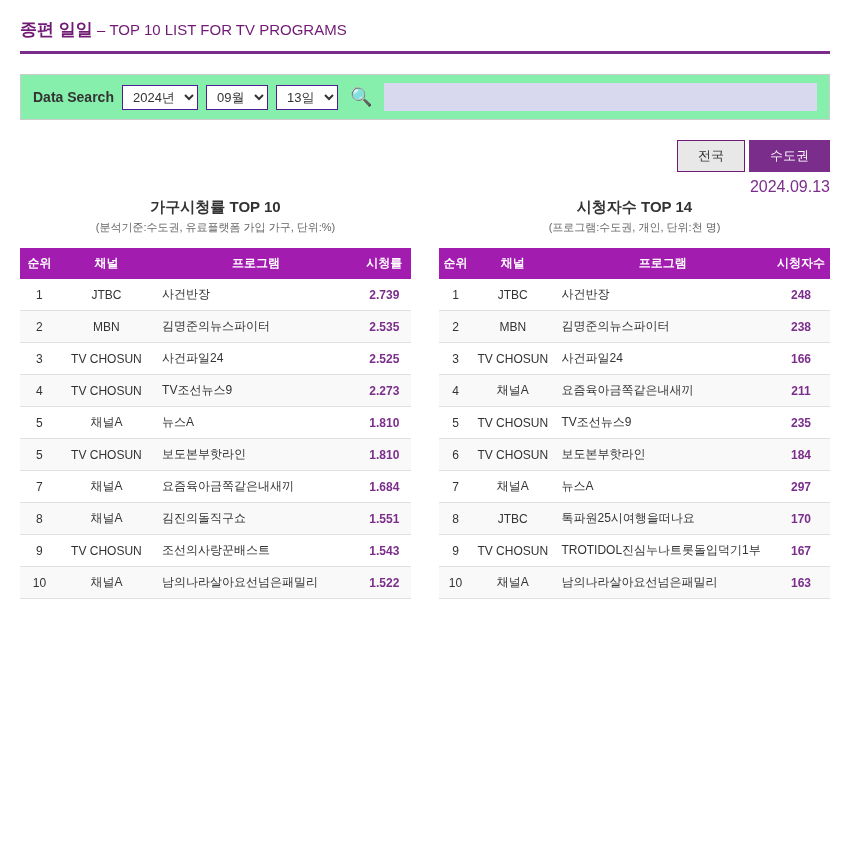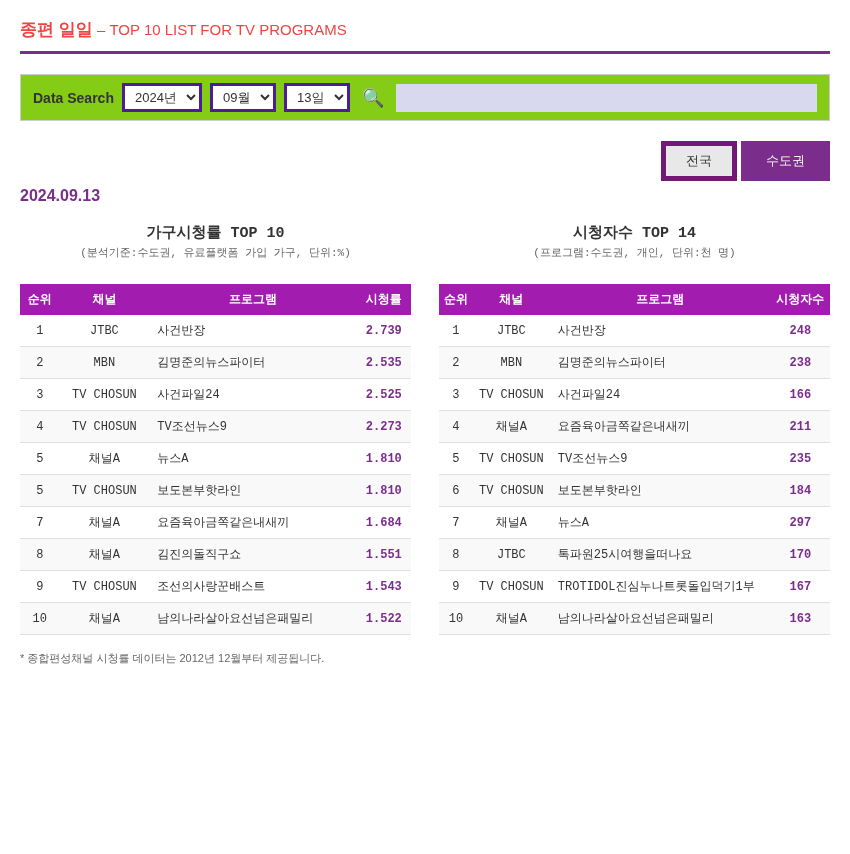--- a/index.html
+++ b/index.html
@@ -14,44 +14,44 @@
       margin: 0 auto;
       padding: 0 20px 30px;
     }
     .header-bar {
       border-bottom: 3px solid #7b2d8b;
       padding: 18px 0 10px;
       margin-bottom: 20px;
     }
     .header-title {
       font-size: 15px;
-      color: #ef4444;
+      color: #701a75;
       font-weight: 500;
     }
     .header-title .main-title {
       font-weight: 700;
       font-size: 17px;
     }
     .search-bar {
       display: flex;
       align-items: center;
-      background: #84cc16;
+      background: #86efac;
       border: 1px solid #ccc;
       padding: 8px 12px;
       margin-bottom: 20px;
       gap: 8px;
     }
     .search-label {
       font-weight: 700;
       color: #333;
       font-size: 14px;
       white-space: nowrap;
     }
     .search-select {
-      border: 3px solid #4c1d95;
+      border: 1px solid #4c1d95;
       background: #fff;
       padding: 3px 6px;
       font-size: 13px;
       cursor: pointer;
       color: #333;
     }
     .search-icon-btn {
       background: none;
       border: none;
       cursor: pointer;
@@ -69,57 +69,57 @@
       outline: none;
     }
     .region-buttons {
       display: flex;
       justify-content: flex-end;
       gap: 4px;
       margin-bottom: 6px;
     }
     .region-btn {
       padding: 6px 20px;
-      border: 5px solid #701a75;
+      border: 1px solid #701a75;
       background: #e8e8e8;
       cursor: pointer;
       font-size: 13px;
       color: #333;
     }
     .region-btn.active {
       background: #7b2d8b;
       color: #ffffff;
       border-color: #7b2d8b;
     }
     .date-display {
+      text-align: right;
       color: #7b2d8b;
       font-size: 16px;
-      font-weight: 700;
-      margin-bottom: 18px;
+      font-weight: 400;
+      margin-bottom: 2px;
     }
     .tables-wrapper {
       display: flex;
       gap: 28px;
-      font-family: Liberation Mono, monospace;
     }
     .table-section {
       flex: 1;
     }
     .table-title {
       text-align: center;
       font-size: 15px;
       font-weight: 700;
       color: #333;
       margin-bottom: 3px;
     }
     .table-subtitle {
       text-align: center;
       font-size: 11px;
       color: #666;
-      margin-bottom: 24px;
+      margin-bottom: 13px;
     }
     table {
       width: 100%;
       border-collapse: collapse;
     }
     thead tr {
       background: #a21caf;
       color: #fff;
     }
     thead th {
@@ -339,15 +339,14 @@
       <td>채널A</td>
       <td class="program">남의나라살아요선넘은패밀리</td>
       <td class="rating">163</td>
     </tr>
           </tbody>
       </table>
     </div>
 
   </div>
 
-  <div class="footnote">* 종합편성채널 시청률 데이터는 2012년 12월부터 제공됩니다.</div>
 
 </div>
 
 </body></html>

